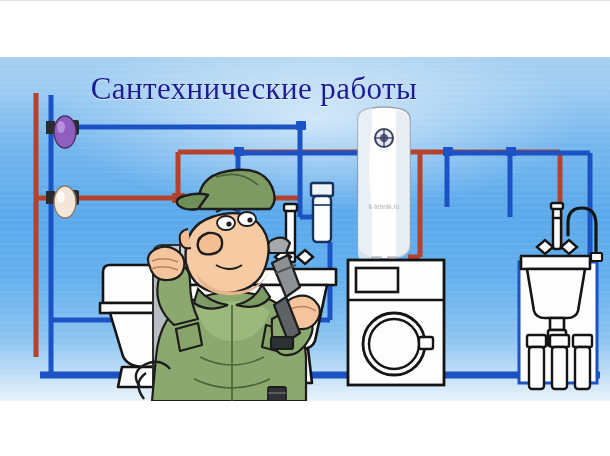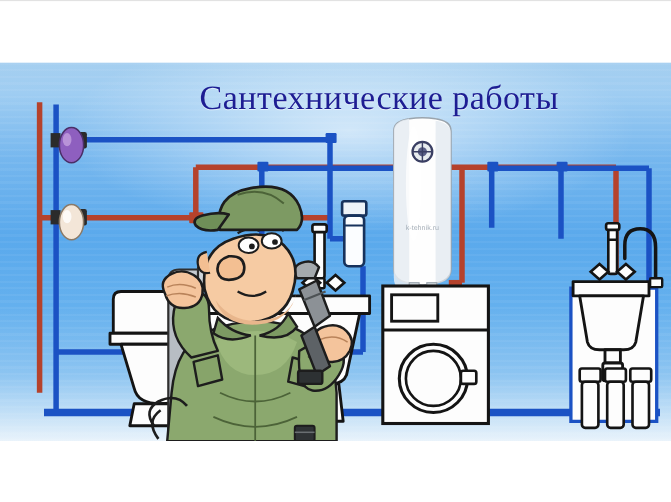--- a/index.html
+++ b/index.html
@@ -29,21 +29,21 @@
   }
   
   .banner::after{
     content:"";position:absolute;inset:0;pointer-events:none;
     background:repeating-linear-gradient(180deg,
        rgba(255,255,255,.05) 0px, rgba(255,255,255,.05) 2px,
        rgba(0,0,0,0) 2px, rgba(0,0,0,0) 6px);
   }
 
   .title{
-    position:absolute;left:0;top:14px;width:508px;text-align:right;
+    position:absolute;left:0;top:14px;width:508px;text-align:center;
     font-family:"Liberation Serif","DejaVu Serif",serif;
     font-size:31px;letter-spacing:.4px;color:#1d1d93;
     text-shadow:0 1px 0 rgba(255,255,255,.55);
     z-index:40;white-space:nowrap;
   }
 
   .layer{position:absolute;left:0;top:0;width:610px;height:344px;}
   .pipes{z-index:6;}
   .fixtures{z-index:10;}
   .hero{z-index:30;}

